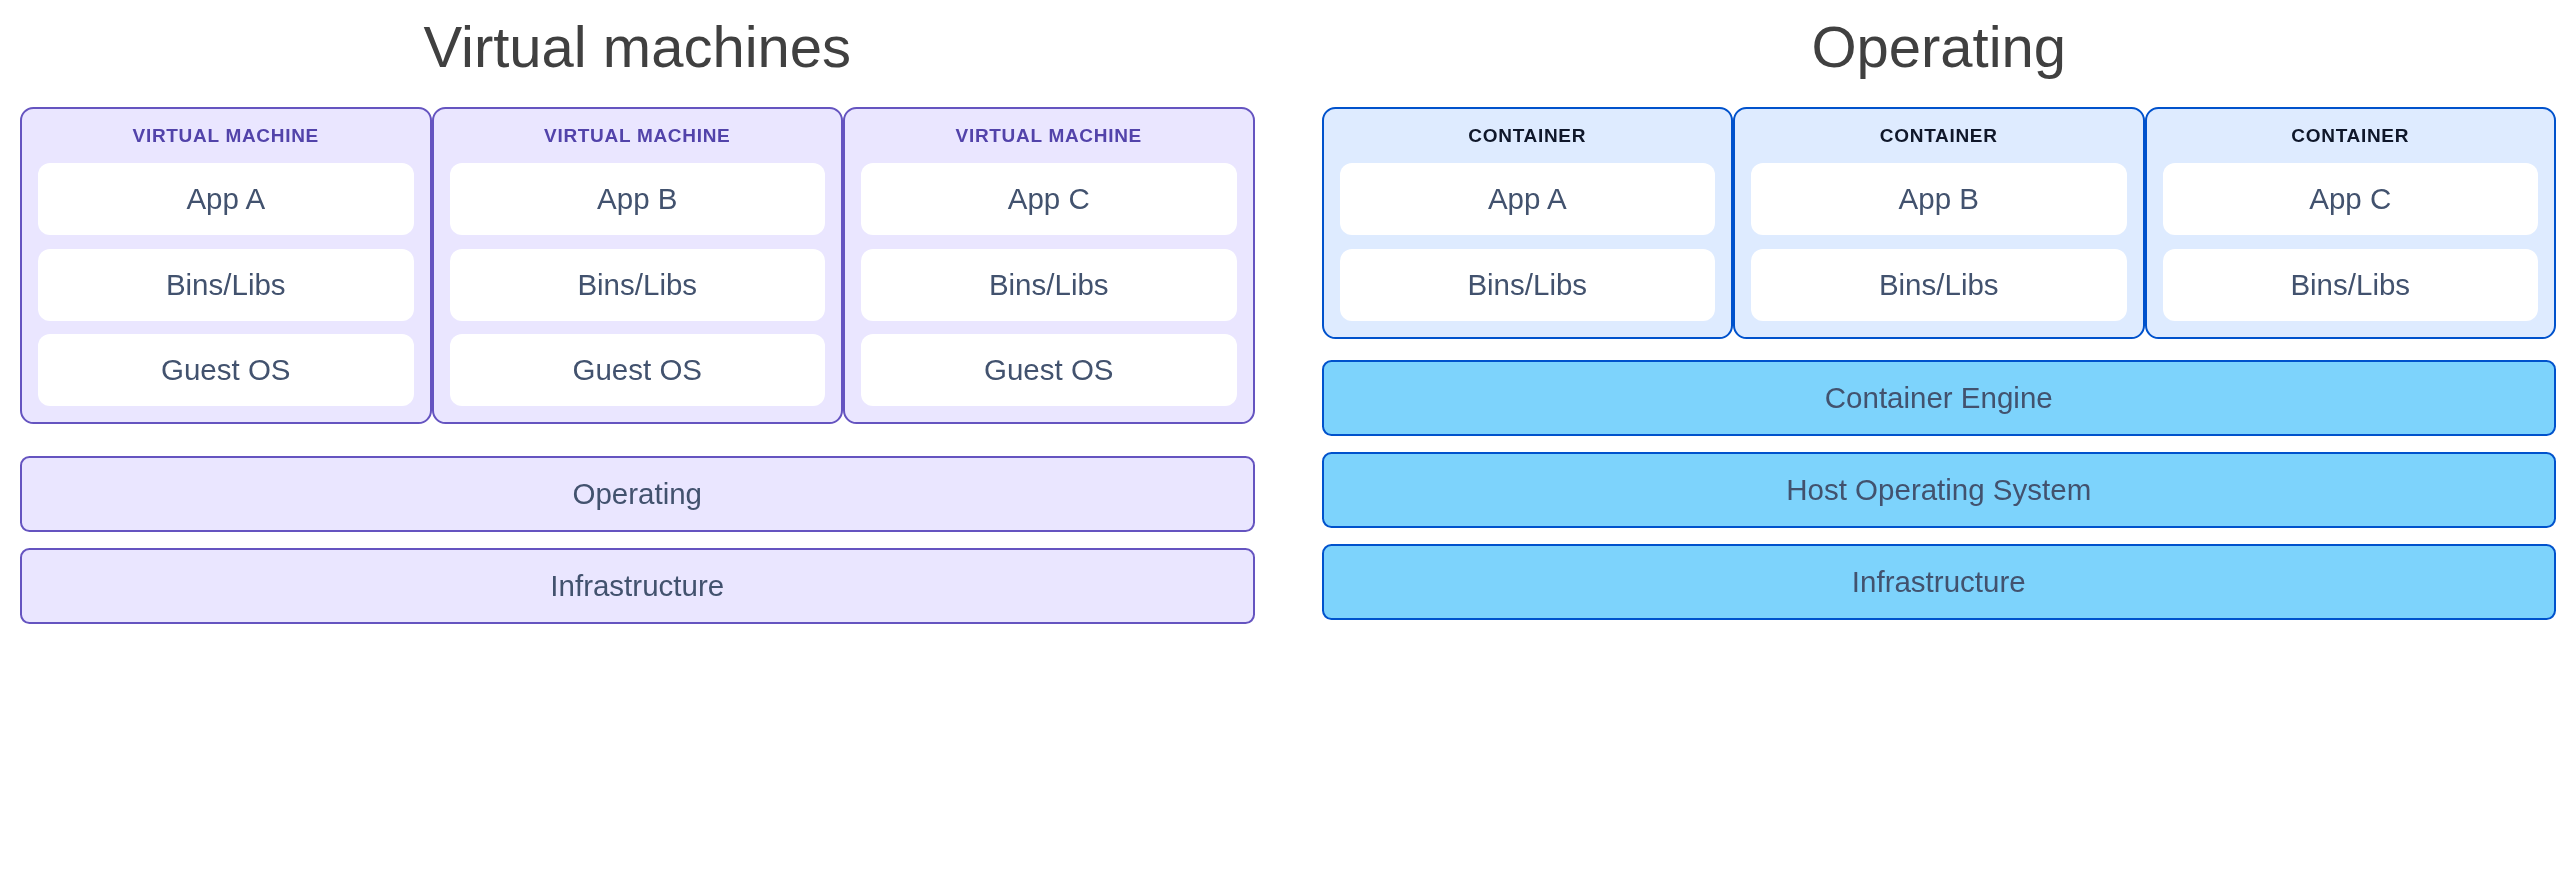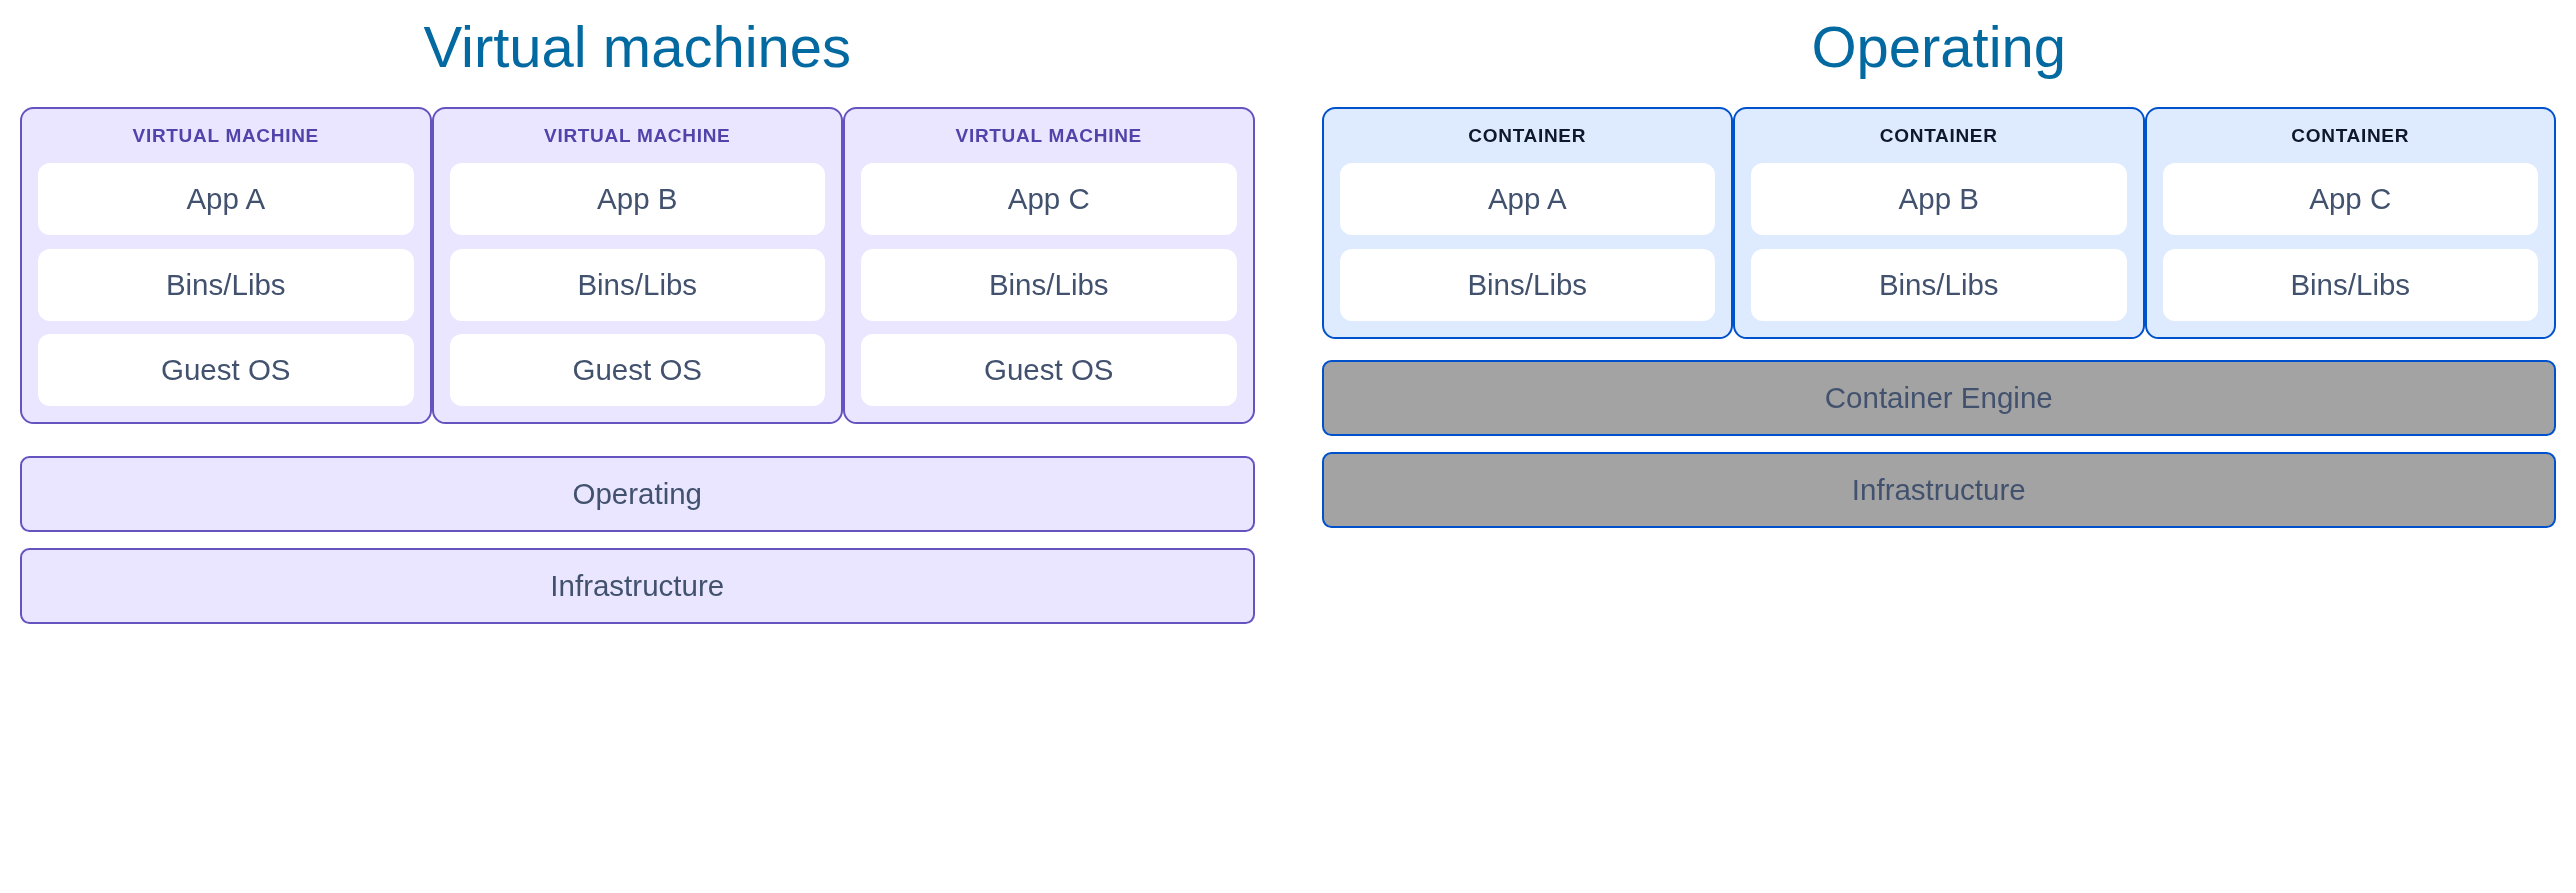--- a/index.html
+++ b/index.html
@@ -15,21 +15,21 @@
     max-width: 2576px;
   }
   .column {
     flex: 1;
     display: flex;
     flex-direction: column;
   }
   .title {
     font-size: 58px;
     font-weight: 500;
-    color: #0369a1;
+    color: #404040;
     text-align: center;
     margin-bottom: 27px;
   }
   .row-boxes {
     display: flex;
     gap: 0;
     margin-bottom: 32px;
   }
   .unit {
     flex: 1;
@@ -73,21 +73,21 @@
     color: #42526E;
     padding: 19px 6.7px;
     margin-bottom: 16px;
     border: 2.7px solid;
   }
   .vm-layer {
     background: #EAE6FF;
     border-color: #6554C0;
   }
   .ct-layer {
-    background: #a3a3a3;
+    background: #7dd3fc;
     border-color: #0052CC;
   }
   .ct-row { margin-bottom: 21.5px; }
 </style>
 </head>
 <body>
 
 <div class="container">
 
   <div class="column">
@@ -133,17 +133,18 @@
         <div class="cell">Bins/Libs</div>
       </div>
       <div class="unit ct-unit">
         <div class="unit-label">CONTAINER</div>
         <div class="cell">App C</div>
         <div class="cell">Bins/Libs</div>
       </div>
     </div>
 
     <div class="wide-layer ct-layer">Container Engine</div>
+    <div class="wide-layer ct-layer">Host Operating System</div>
     <div class="wide-layer ct-layer">Infrastructure</div>
   </div>
 
 </div>
 
 
 </body></html>

